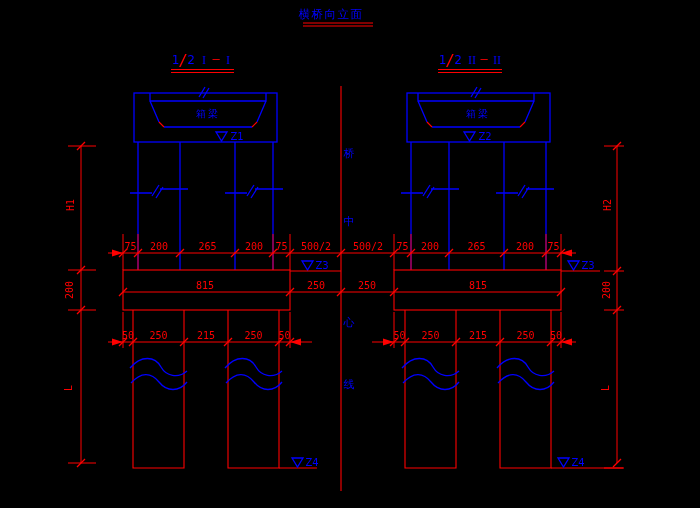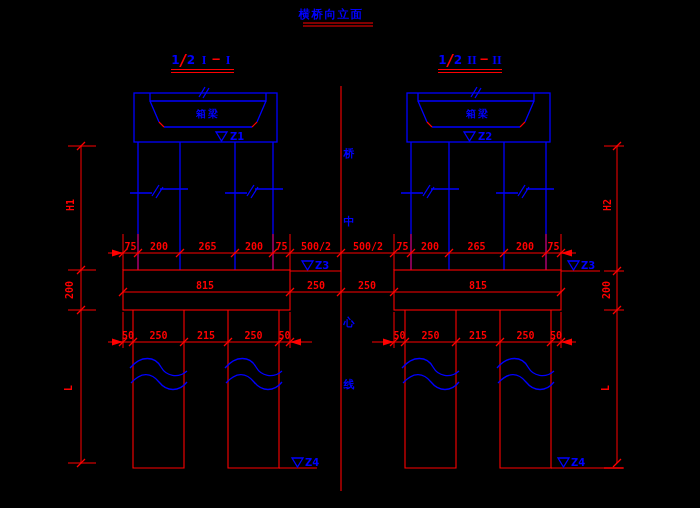--- a/index.html
+++ b/index.html
@@ -1,16 +1,16 @@
 <!DOCTYPE html>
 <html><head>
 <meta charset="utf-8">
 <style>
   html,body{margin:0;padding:0;background:#000;}
-  .canvas{width:624px;height:508px;background:#000;position:relative;overflow:hidden;font-weight:bold;}
+  .canvas{width:624px;height:508px;background:#000;position:relative;overflow:hidden;}
   svg{display:block;}
   .b{stroke:#0000ff;fill:none;stroke-width:1.3;}
   .r{stroke:#ff0000;fill:none;stroke-width:1.1;}
   .rthin{stroke:#ff0000;fill:none;stroke-width:1;}
   .rfill{fill:#ff0000;stroke:none;}
   .tick{stroke:#ff0000;fill:none;stroke-width:1.3;}
   .tb{fill:#0000ff;stroke:none;font-family:"DejaVu Sans",sans-serif;}
   .tr{fill:#ff0000;stroke:none;font-family:"DejaVu Sans Mono",monospace;}
   .dim{font-size:10px;}
   .cn{font-size:11px;}

